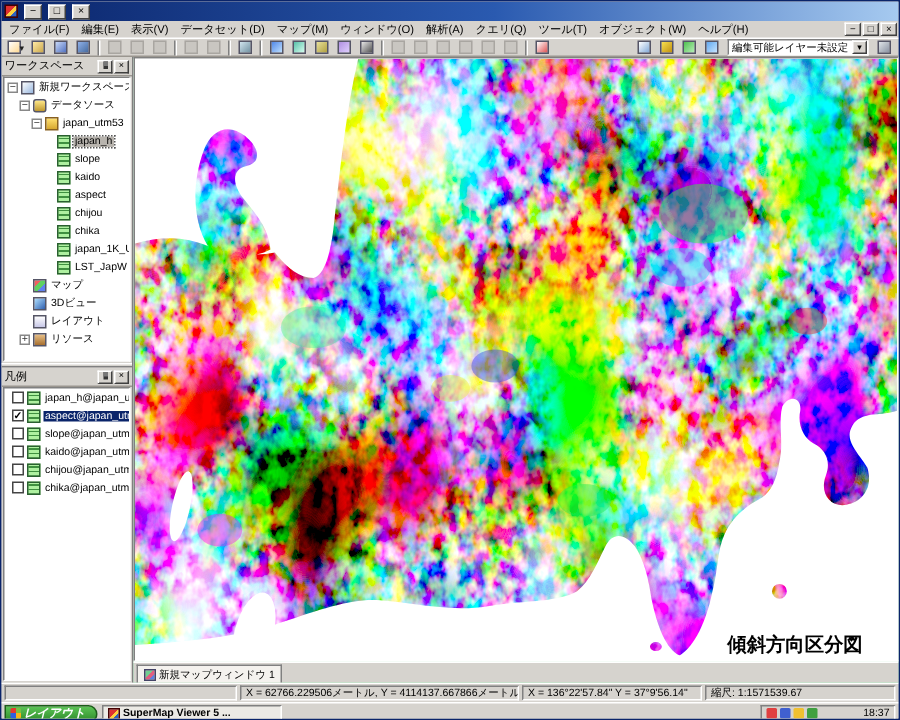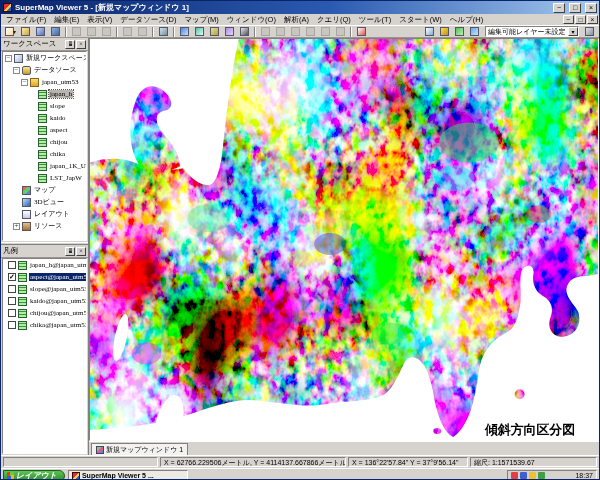--- a/index.html
+++ b/index.html
@@ -31,21 +31,21 @@
   .tb-sep{width:2px;height:10px;border-left:1px solid #808080;border-right:1px solid #fff;margin:0 2px;flex:none;}
   .tb-right{margin-left:auto;display:flex;align-items:center;}
   .combo{width:94px;height:11px;background:#fff;border:1px solid;border-color:#808080 #fff #fff #808080;
     display:flex;align-items:center;font-size:7px;margin:0 3px;}
   .combo-text{flex:1;padding:0 2px;white-space:nowrap;overflow:hidden;}
   .combo-arrow{width:10px;height:9px;background:#d6d3ce;border:1px solid;
     border-color:#fff #404040 #404040 #fff;font-size:6px;line-height:8px;text-align:center;flex:none;}
   
   .client{display:flex;height:417px;}
   .leftcol{width:88px;flex:none;display:flex;flex-direction:column;background:#d6d3ce;
-    border-right:1px solid #808080;font-family:Liberation Serif, serif;}
+    border-right:1px solid #808080;}
   .panel{display:flex;flex-direction:column;overflow:hidden;}
   .panel.ws{height:204px;flex:none;}
   .panel.lg{flex:1;}
   .splitter{height:3px;background:#d6d3ce;border-top:1px solid #fff;border-bottom:1px solid #808080;}
   .panel-h{height:13px;flex:none;display:flex;align-items:center;padding:0 2px;font-size:7.5px;
     background:#d6d3ce;border-bottom:1px solid #9a968f;}
   .panel-h .ph-title{flex:1;white-space:nowrap;overflow:hidden;}
   .ph-btn{width:10px;height:9px;background:#d6d3ce;border:1px solid;border-color:#fff #404040 #404040 #fff;
     font-size:6px;line-height:7px;text-align:center;margin-left:1px;flex:none;}
   .pin-glyph{display:inline-block;width:3px;height:5px;background:#333;border-top:3px solid #777;}
@@ -111,38 +111,37 @@
   .clock{font-size:7px;margin-left:auto;white-space:nowrap;}
   .map-annot{font-weight:bold;}
 </style>
 </head>
 <body>
 
 <div class="screen">
 
   <div class="titlebar">
     <span class="appicon"></span>
-    <span class="title-text">SuperMap Viewer 5 - [新規マップウィンドウ 1]</span>
     <span class="winbtn">−</span>
     <span class="winbtn">□</span>
     <span class="winbtn">×</span>
   </div>
 
   <div class="menubar">
     <span id="menu-items" style="display:flex;align-items:center;">
         <span class="menu-item">ファイル(F)</span>
         <span class="menu-item">編集(E)</span>
         <span class="menu-item">表示(V)</span>
-        <span class="menu-item">データソース(D)</span>
+        <span class="menu-item">データセット(D)</span>
         <span class="menu-item">マップ(M)</span>
         <span class="menu-item">ウィンドウ(O)</span>
         <span class="menu-item">解析(A)</span>
         <span class="menu-item">クエリ(Q)</span>
         <span class="menu-item">ツール(T)</span>
-        <span class="menu-item">スタート(W)</span>
+        <span class="menu-item">オブジェクト(W)</span>
         <span class="menu-item">ヘルプ(H)</span>
       </span>
     <span class="mdibtns">
       <span class="mdibtn">−</span>
       <span class="mdibtn">□</span>
       <span class="mdibtn">×</span>
     </span>
   </div>
 
   <div class="toolbar">

